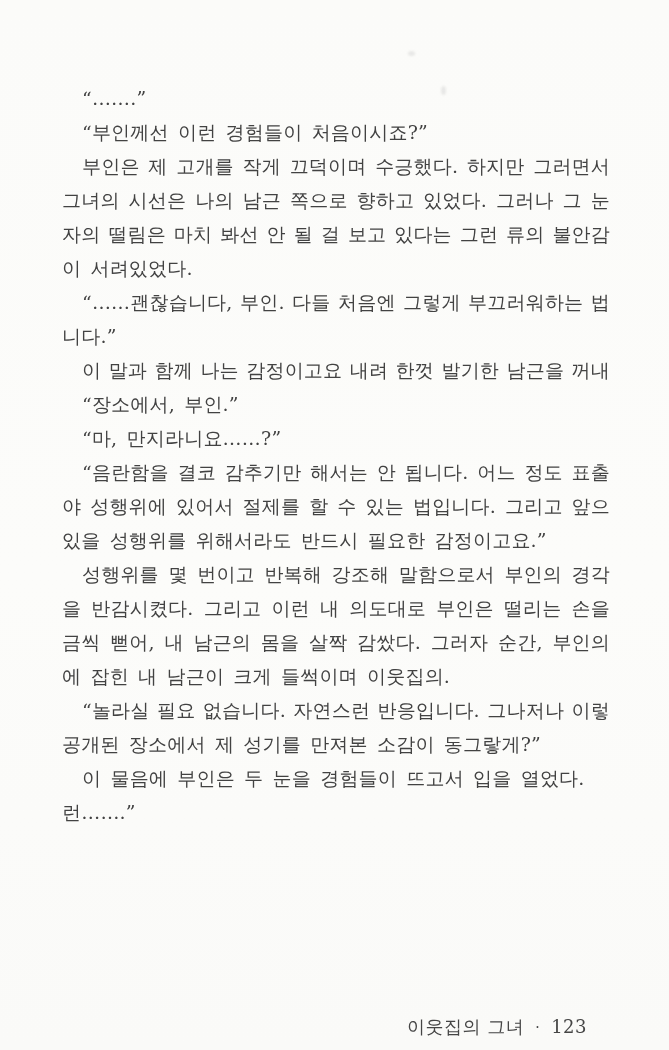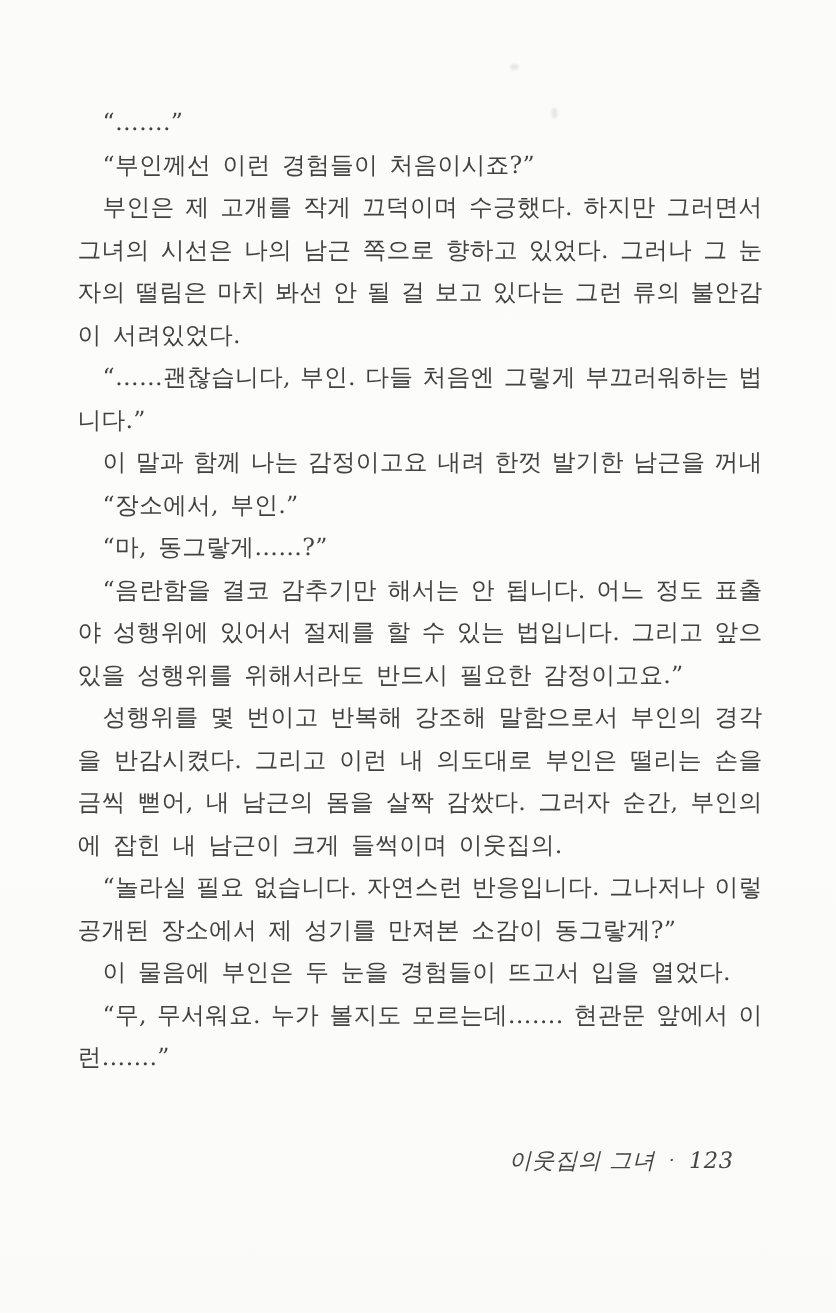--- a/index.html
+++ b/index.html
@@ -35,28 +35,27 @@
   }
   .line.nw { white-space: nowrap; }
   .line.j {
     text-align: justify;
     text-align-last: justify;
     word-spacing: 1px;
   }
   .line.i { text-indent: 20px; }
   .footer {
     position: absolute;
-    top: 916px;
+    top: 1014px;
     right: 82px;
     font-size: 18px;
     line-height: 26px;
     color: #454545;
     letter-spacing: 0.5px;
     white-space: nowrap;
-    font-style: italic;
   }
   .footer .sep {
     display: inline-block;
     margin: 0 11px;
     font-size: 14px;
     vertical-align: 1px;
   }
   .artifact {
     position: absolute;
     border-radius: 50%;
@@ -78,32 +77,31 @@
     <div class="line i nw">“…….”</div>
     <div class="line i nw">“부인께선 이런 경험들이 처음이시죠?”</div>
     <div class="line i j">부인은 제 고개를 작게 끄덕이며 수긍했다. 하지만 그러면서도</div>
     <div class="line j">그녀의 시선은 나의 남근 쪽으로 향하고 있었다. 그러나 그 눈동</div>
     <div class="line j">자의 떨림은 마치 봐선 안 될 걸 보고 있다는 그런 류의 불안감</div>
     <div class="line nw">이 서려있었다.</div>
     <div class="line i j">“……괜찮습니다, 부인. 다들 처음엔 그렇게 부끄러워하는 법입</div>
     <div class="line nw">니다.”</div>
     <div class="line i j">이 말과 함께 나는 감정이고요 내려 한껏 발기한 남근을 꺼내보</div>
     <div class="line i nw">“장소에서, 부인.”</div>
-    <div class="line i nw">“마, 동그랗게……?”</div>
+    <div class="line i nw">“마, 만지라니요……?”</div>
     <div class="line i j">“음란함을 결코 감추기만 해서는 안 됩니다. 어느 정도 표출해</div>
     <div class="line j">야 성행위에 있어서 절제를 할 수 있는 법입니다. 그리고 앞으로</div>
     <div class="line nw">있을 성행위를 위해서라도 반드시 필요한 감정이고요.”</div>
     <div class="line i j">성행위를 몇 번이고 반복해 강조해 말함으로서 부인의 경각심</div>
     <div class="line j">을 반감시켰다. 그리고 이런 내 의도대로 부인은 떨리는 손을 조</div>
     <div class="line j">금씩 뻗어, 내 남근의 몸을 살짝 감쌌다. 그러자 순간, 부인의 손</div>
     <div class="line nw">에 잡힌 내 남근이 크게 들썩이며 이웃집의.</div>
     <div class="line i j">“놀라실 필요 없습니다. 자연스런 반응입니다. 그나저나 이렇게</div>
     <div class="line nw">공개된 장소에서 제 성기를 만져본 소감이 동그랗게?”</div>
     <div class="line i nw">이 물음에 부인은 두 눈을 경험들이 뜨고서 입을 열었다.</div>
-    <div class="line i j">“무, 무서워요. 누가 볼지도 모르는데……. 현관문 앞에서 이</div>
     <div class="line nw">런…….”</div>
   </div>
 
   <div class="footer">
     <span>이웃집의 그녀</span><span class="sep">·</span><span>123</span>
   </div>
 
 </div>
 
 </body></html>

